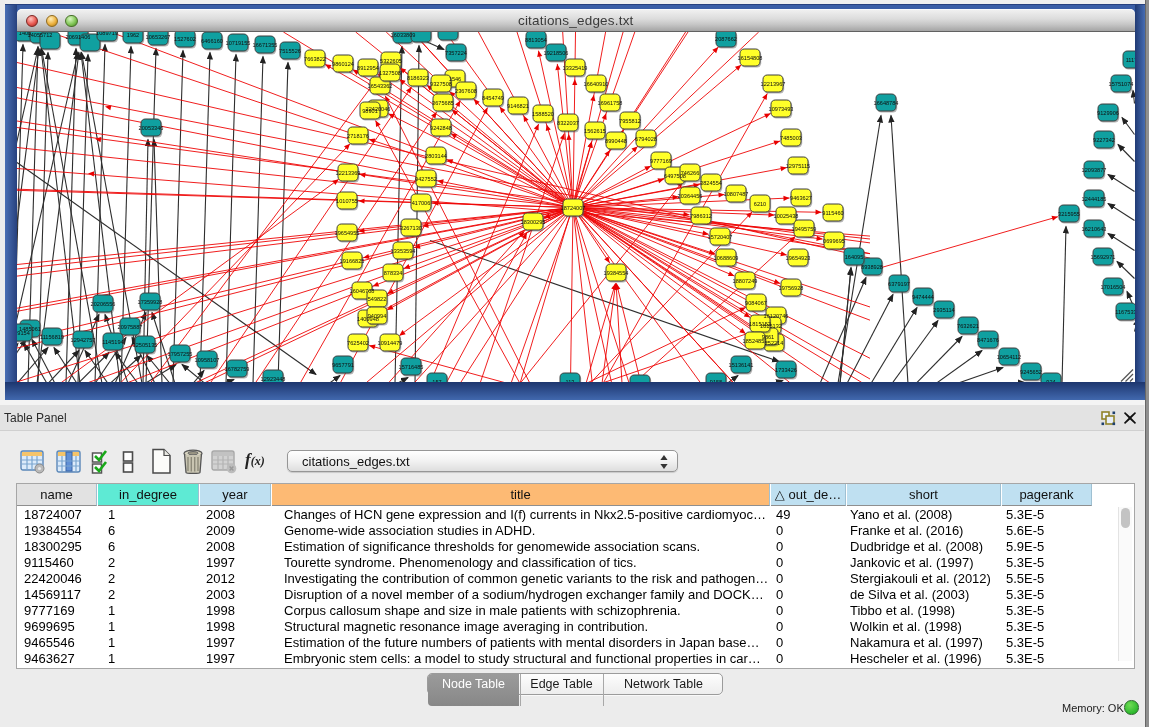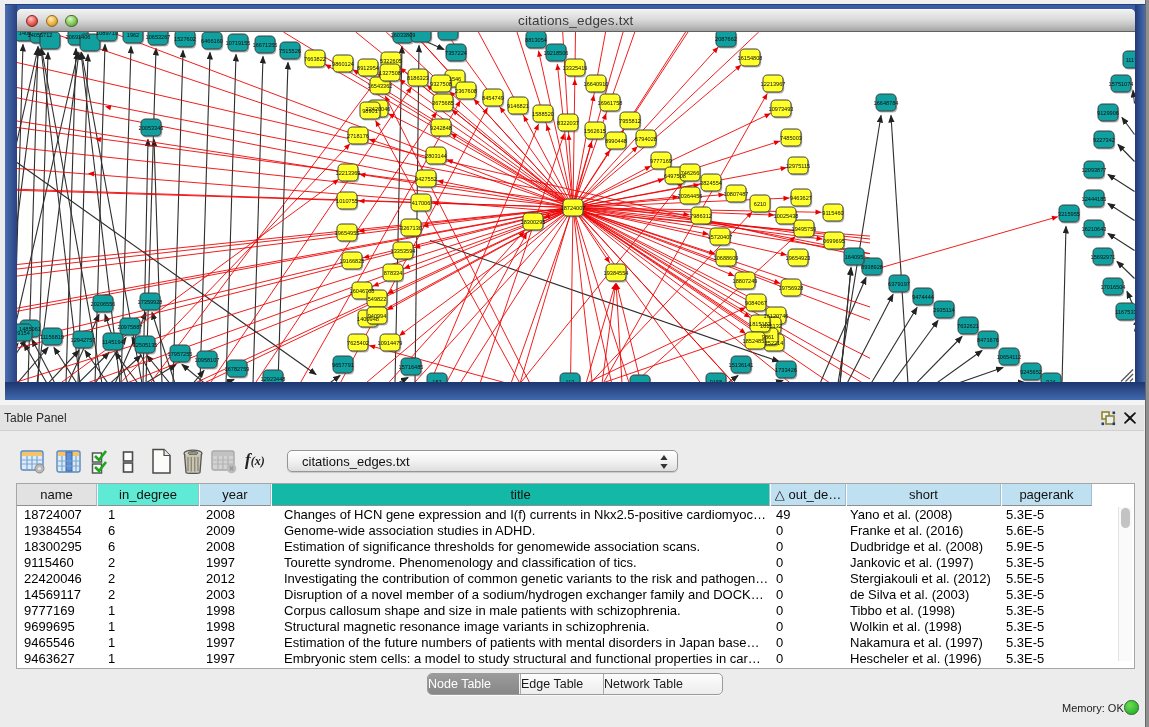--- a/index.html
+++ b/index.html
@@ -24,21 +24,21 @@
 #combo{left:287px;top:450px;width:391px;height:22px;border:1px solid #969696;border-radius:5px;background:linear-gradient(180deg,#ffffff,#f2f2f2 50%,#dedede);box-shadow:0 1px 1px rgba(0,0,0,.15)}
 #combo .lbl{position:absolute;left:14px;top:3px;font-size:13px;color:#111}
 
 #tbl{left:16px;top:483px;width:1119px;height:186px;background:#fff;border:1px solid #a6a6a6}
 #tbl .th{position:absolute;top:0;height:22px;border-right:1px solid #9fc0d2;border-bottom:1px solid #8f8f8f;text-align:center;font-size:13px;color:#111;line-height:22px}
 #tbl .td{position:absolute;height:16px;font-size:13px;color:#000;line-height:16px;white-space:nowrap;overflow:hidden}
 #vsb{left:1118px;top:507px;width:14px;height:154px;background:#fafafa;border-left:1px solid #e3e3e3}
 #vsb .thumb{position:absolute;left:2px;top:1px;width:9px;height:20px;border-radius:5px;background:#c3c3c3}
 
 #seg{left:427px;top:673px;width:296px;height:22px;border:1px solid #9b9b9b;border-radius:5px;background:linear-gradient(180deg,#fdfdfd,#ededed);box-shadow:0 1px 0 rgba(255,255,255,.7)}
-#seg .s{position:absolute;top:0;height:20px;font-size:12.5px;color:#1a1a1a;line-height:20px}
+#seg .s{position:absolute;top:0;height:32px;font-size:12.5px;color:#1a1a1a;text-align:center;line-height:20px}
 #seg .sel{background:linear-gradient(180deg,#9b9b9b,#878787);color:#fff;border-radius:4px 0 0 4px}
 #mem{top:702px;white-space:nowrap;font-size:11px;color:#222}
 #memdot{left:1124px;top:700px;width:14.5px;height:14.5px;border-radius:50%;background:radial-gradient(circle at 38% 32%,#6fdc55,#2db82d 70%);border:1.5px solid #2c642c}
 #rstrip{left:1144.5px;top:0;width:4.5px;height:727px;background:#8f8f8f;border-left:1px solid #666}
 #topstrip{left:0;top:0;width:1144.5px;height:4px;background:#efefef}
 #leftstrip{left:0;top:0;width:5px;height:400px;background:#ededed}
 .icon{position:absolute}
 </style></head><body>
 <div id="stage">
 <div class="abs" id="frame">
@@ -852,21 +852,21 @@
       <span class="lbl">citations_edges.txt</span>
  <svg class="icon" style="right:8px;top:3px" width="10" height="16" viewBox="0 0 10 16">
         <path d="M5 1 L8.6 6 H1.4 z" fill="#333"></path>
         <path d="M5 15 L8.6 10 H1.4 z" fill="#333"></path>
       </svg>
 </div>
 <div class="abs" id="tbl">
       <div class="th" style="left:0px;width:80px;background:#e2e2e2">name</div>
       <div class="th" style="left:81px;width:101px;background:#5eead4">in_degree</div>
       <div class="th" style="left:183px;width:71px;background:#bfe0f1">year</div>
-      <div class="th" style="left:255px;width:498px;background:#14b8a6">title</div>
+      <div class="th" style="left:255px;width:498px;background:#fdba74">title</div>
       <div class="th" style="left:754px;width:75px;background:#bfe0f1">△ out_de…</div>
       <div class="th" style="left:830px;width:154px;background:#bfe0f1">short</div>
       <div class="th" style="left:985px;width:90px;background:#bfe0f1">pagerank</div>
       <div class="td" style="left:7px;top:23px;width:74px">18724007</div>
       <div class="td" style="left:91px;top:23px;width:92px">1</div>
       <div class="td" style="left:189px;top:23px;width:66px">2008</div>
       <div class="td" style="left:267px;top:23px;width:487px">Changes of HCN gene expression and I(f) currents in Nkx2.5‑positive cardiomyoc…</div>
       <div class="td" style="left:759px;top:23px;width:71px">49</div>
       <div class="td" style="left:833px;top:23px;width:152px">Yano et al. (2008)</div>
       <div class="td" style="left:989px;top:23px;width:87px">5.3E‑5</div>
@@ -908,21 +908,21 @@
       <div class="td" style="left:7px;top:119px;width:74px">9777169</div>
       <div class="td" style="left:91px;top:119px;width:92px">1</div>
       <div class="td" style="left:189px;top:119px;width:66px">1998</div>
       <div class="td" style="left:267px;top:119px;width:487px">Corpus callosum shape and size in male patients with schizophrenia.</div>
       <div class="td" style="left:759px;top:119px;width:71px">0</div>
       <div class="td" style="left:833px;top:119px;width:152px">Tibbo et al. (1998)</div>
       <div class="td" style="left:989px;top:119px;width:87px">5.3E‑5</div>
       <div class="td" style="left:7px;top:135px;width:74px">9699695</div>
       <div class="td" style="left:91px;top:135px;width:92px">1</div>
       <div class="td" style="left:189px;top:135px;width:66px">1998</div>
-      <div class="td" style="left:267px;top:135px;width:487px">Structural magnetic resonance image variants in schizophrenia.</div>
+      <div class="td" style="left:267px;top:135px;width:487px">Structural magnetic resonance image averaging in contribution.</div>
       <div class="td" style="left:759px;top:135px;width:71px">0</div>
       <div class="td" style="left:833px;top:135px;width:152px">Wolkin et al. (1998)</div>
       <div class="td" style="left:989px;top:135px;width:87px">5.3E‑5</div>
       <div class="td" style="left:7px;top:151px;width:74px">9465546</div>
       <div class="td" style="left:91px;top:151px;width:92px">1</div>
       <div class="td" style="left:189px;top:151px;width:66px">1997</div>
       <div class="td" style="left:267px;top:151px;width:487px">Estimation of the future numbers of patients with mental disorders in Japan base…</div>
       <div class="td" style="left:759px;top:151px;width:71px">0</div>
       <div class="td" style="left:833px;top:151px;width:152px">Nakamura et al. (1997)</div>
       <div class="td" style="left:989px;top:151px;width:87px">5.3E‑5</div>

